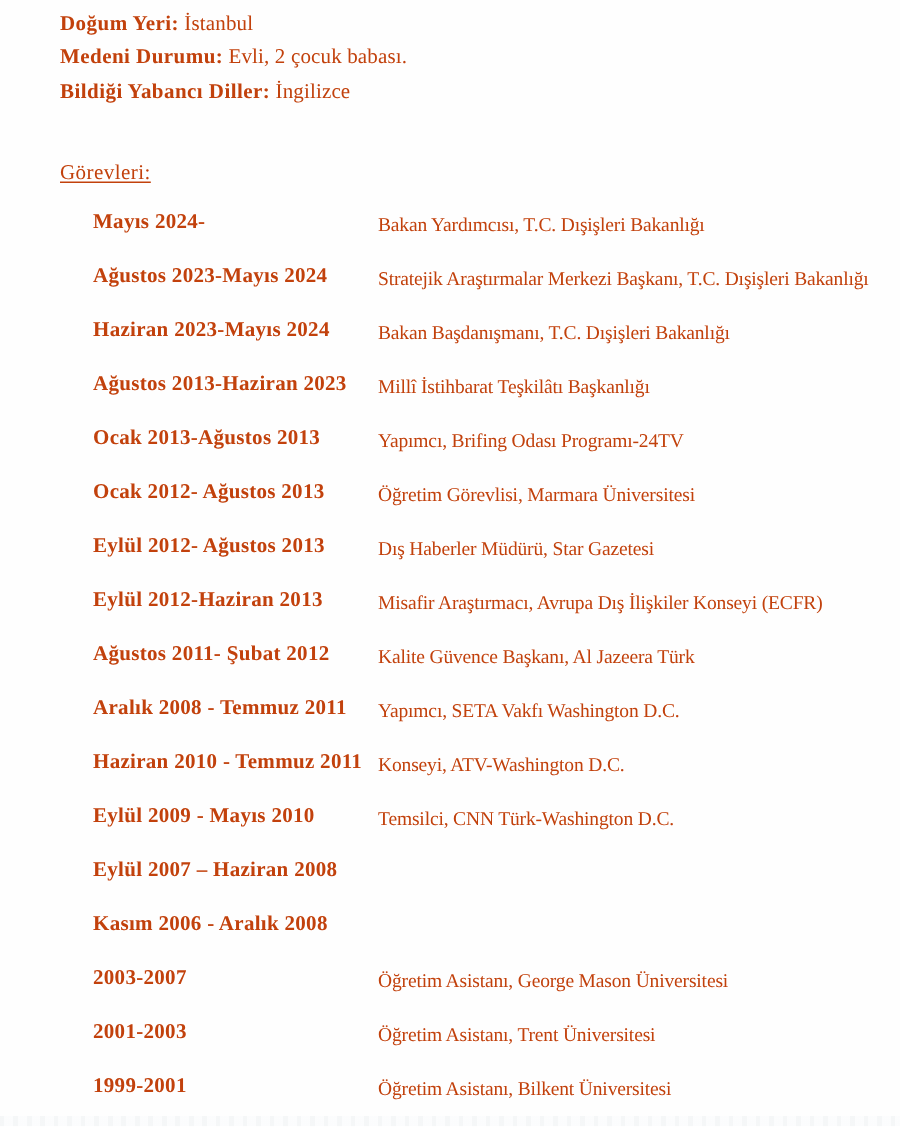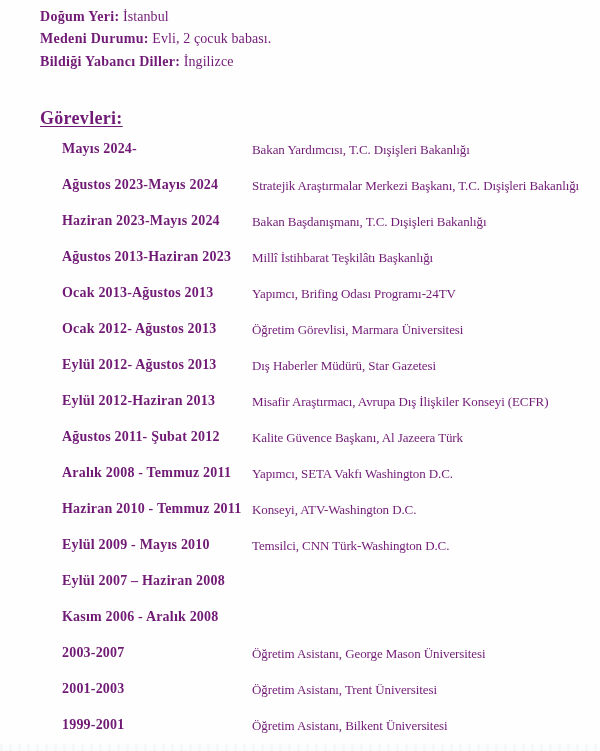--- a/index.html
+++ b/index.html
@@ -7,21 +7,21 @@
     padding: 0;
     background: #ffffff;
   }
   .page {
     position: relative;
     width: 600px;
     height: 751px;
     background: #fefefe;
     overflow: hidden;
     font-family: "Liberation Serif", "DejaVu Serif", serif;
-    color: #701a75;
+    color: #c2410c;
   }
   
   .scan-strip {
     position: absolute;
     left: 0;
     bottom: 0;
     width: 600px;
     height: 7px;
     background: repeating-linear-gradient(
       90deg,
@@ -46,22 +46,22 @@
     letter-spacing: 0.3px;
   }
   .info-value {
     font-weight: normal;
     letter-spacing: 0.1px;
   }
   .section-heading {
     position: absolute;
     left: 40px;
     top: 108px;
-    font-size: 18px;
-    font-weight: bold;
+    font-size: 14px;
+    font-weight: normal;
     letter-spacing: 0.3px;
     text-decoration: underline;
     text-underline-offset: 2px;
   }
   .positions {
     position: absolute;
     left: 0;
     top: 139px;
     width: 600px;
     padding-left: 15px;

